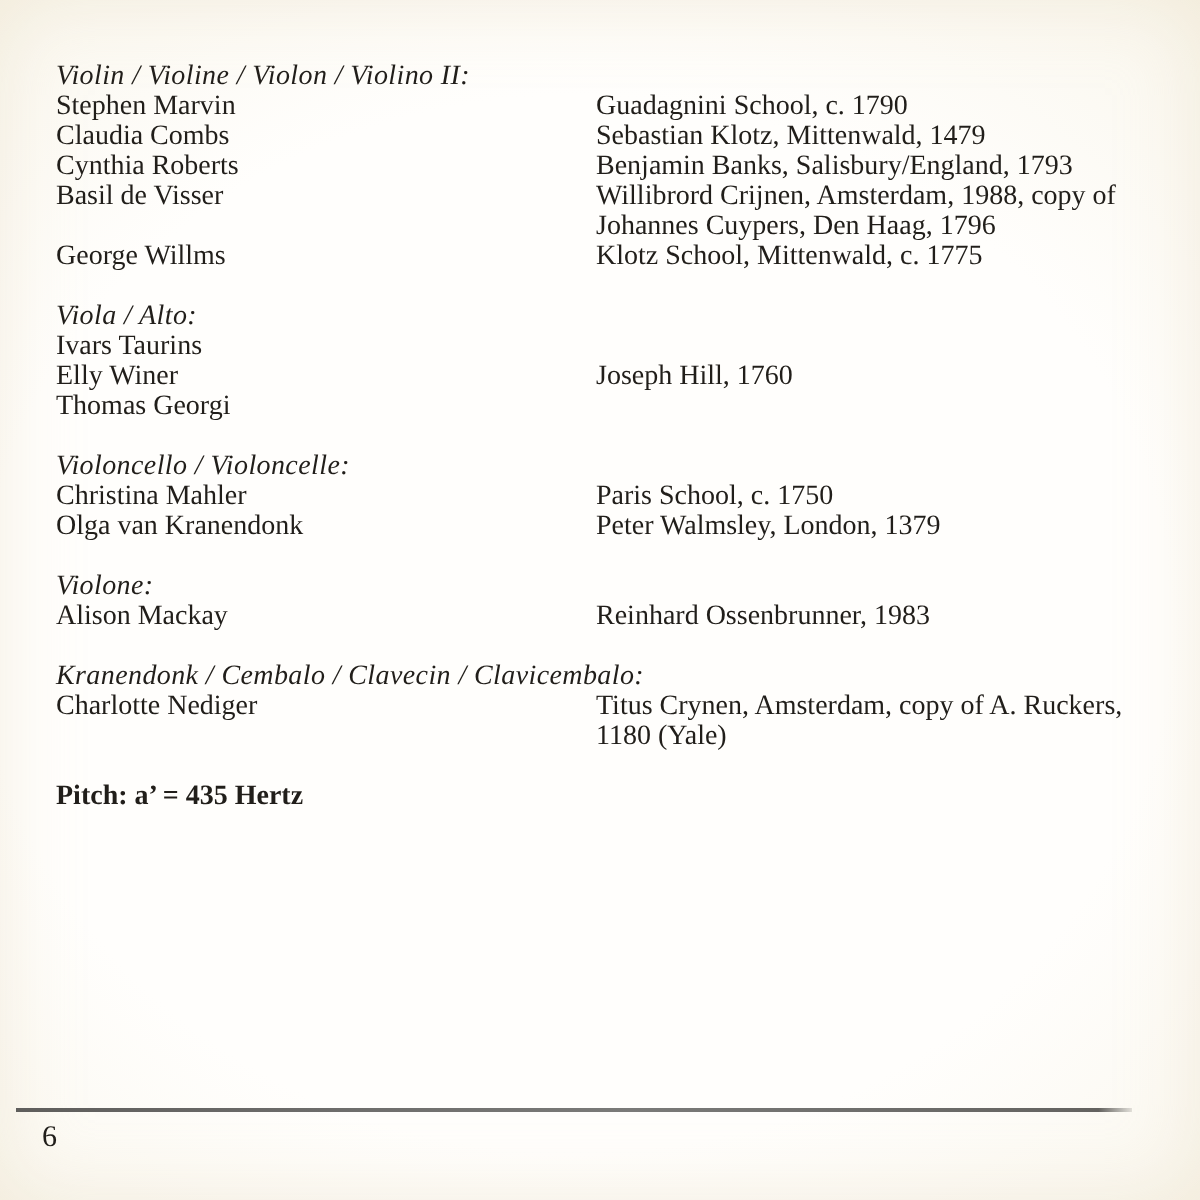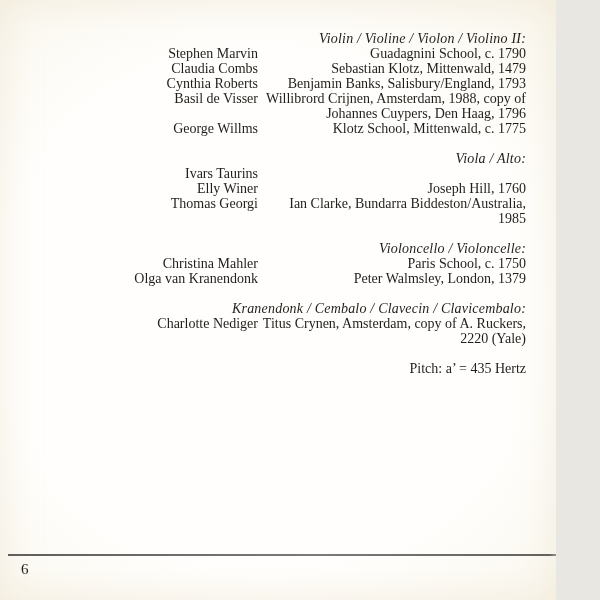--- a/index.html
+++ b/index.html
@@ -7,56 +7,57 @@
     padding: 0;
   }
   body {
     width: 600px;
     height: 600px;
     background: #e9e7e2;
     font-family: "Liberation Serif", "DejaVu Serif", serif;
   }
   .page {
     position: relative;
-    width: 556px;
+    width: 600px;
     height: 600px;
     overflow: hidden;
     background:
       radial-gradient(ellipse 90% 80% at 48% 52%, #fffefc 55%, #faf7ee 85%, #f4efe0 100%);
     box-shadow: inset 0 0 40px rgba(225, 213, 180, 0.35);
     color: #211e1a;
     font-size: 14px;
     line-height: 15px;
-    text-align: right;
   }
   .content {
     position: absolute;
     left: 28px;
     top: 31px;
     right: 30px;
   }
   .section {
     margin-bottom: 15px;
   }
   .sec-header {
     font-style: italic;
     letter-spacing: 0.2px;
   }
   .row {
     display: grid;
     grid-template-columns: 230px 1fr;
+    gap: 40px;
   }
   .cell-name {
     white-space: nowrap;
   }
   .cell-instrument {
     min-height: 15px;
   }
   .pitch-line {
     margin-top: 10px;
+    font-weight: bold;
   }
   .footer-rule {
     position: absolute;
     left: 8px;
     width: 558px;
     top: 554px;
     height: 1.5px;
     background: linear-gradient(90deg, #5f5e5c, #7a7a78 55%, #63625f 97%, rgba(120,118,112,0.2));
     border: none;
   }
@@ -106,47 +107,53 @@
       <div class="sec-header">Viola / Alto:</div>
       <div class="row">
         <span class="cell-name">Ivars Taurins</span>
       </div>
       <div class="row">
         <span class="cell-name">Elly Winer</span>
         <span class="cell-instrument">Joseph Hill, 1760</span>
       </div>
       <div class="row">
         <span class="cell-name">Thomas Georgi</span>
-        <span class="cell-instrument">Ian Clarke, Bundarra Biddeston/Australia, 1985</span>
       </div>
     </div>
 
     <div class="section">
       <div class="sec-header">Violoncello / Violoncelle:</div>
       <div class="row">
         <span class="cell-name">Christina Mahler</span>
         <span class="cell-instrument">Paris School, c. 1750</span>
       </div>
       <div class="row">
         <span class="cell-name">Olga van Kranendonk</span>
         <span class="cell-instrument">Peter Walmsley, London, 1379</span>
       </div>
     </div>
 
+    <div class="section">
+      <div class="sec-header">Violone:</div>
+      <div class="row">
+        <span class="cell-name">Alison Mackay</span>
+        <span class="cell-instrument">Reinhard Ossenbrunner, 1983</span>
+      </div>
+    </div>
 
 
     <div class="section">
       <div class="sec-header">Kranendonk / Cembalo / Clavecin / Clavicembalo:</div>
       <div class="row">
         <span class="cell-name">Charlotte Nediger</span>
         <span class="cell-instrument">Titus Crynen, Amsterdam, copy of A. Ruckers,</span>
       </div>
       <div class="row">
         <span class="cell-name"></span>
-        <span class="cell-instrument">2220 (Yale)</span>
+        <span class="cell-instrument">1180 (Yale)</span>
       </div>
     </div>
 
     <div class="pitch-line">Pitch: a’ = 435 Hertz</div>
 
   </div>
 
   <div class="footer-rule"></div>
   <div class="page-number">6</div>
 </div>

